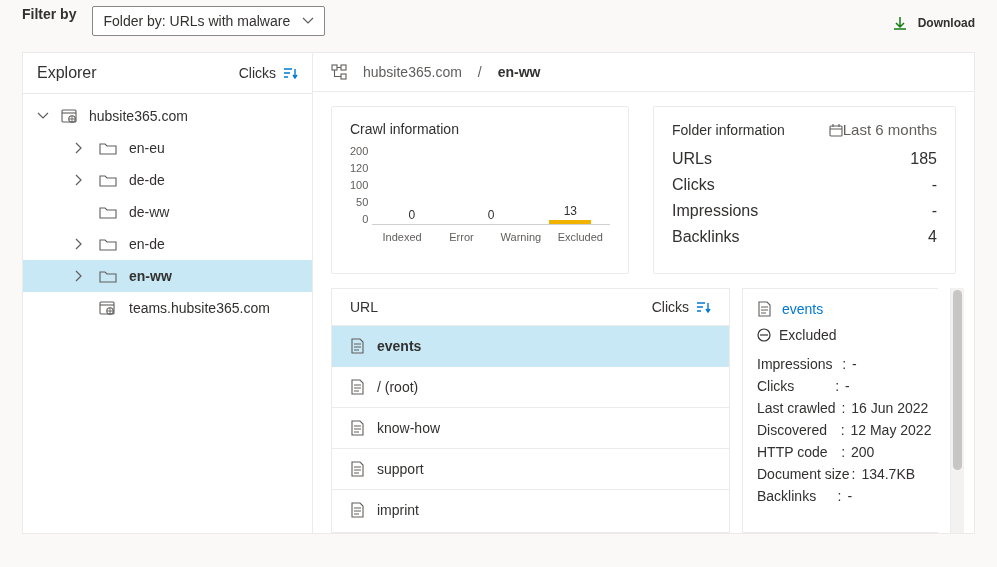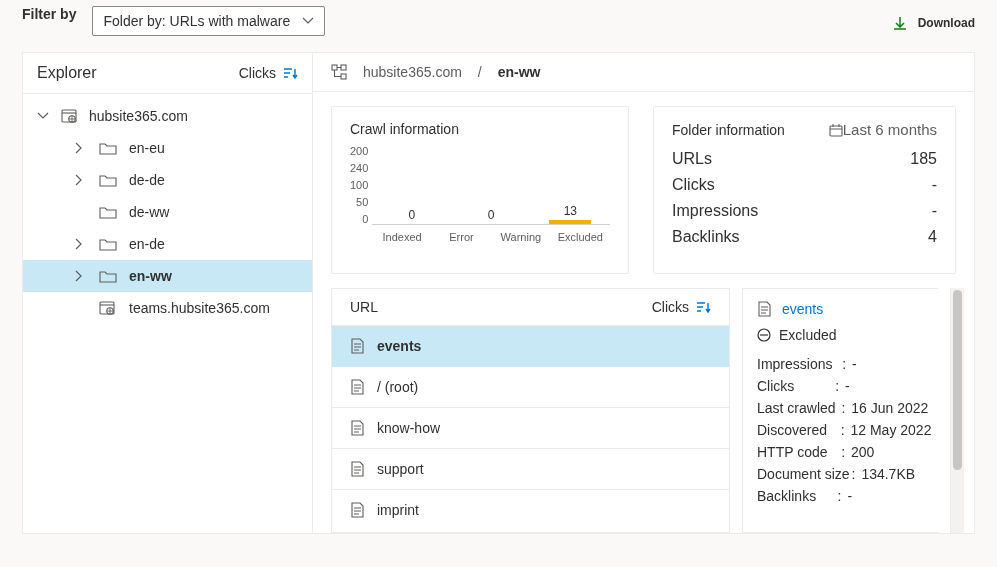--- a/index.html
+++ b/index.html
@@ -408,21 +408,21 @@
 
     <div class="cards-row">
 
       <div class="card crawl">
         <div class="card-title-row">
           <span class="card-title">Crawl information</span>
         </div>
         <div class="crawl-chart">
           <div class="y-axis">
             <span>200</span>
-            <span>240</span>
+            <span>120</span>
             <span>100</span>
             <span>50</span>
             <span>0</span>
           </div>
           <div class="bars-area">
             <div class="plot">
               <div class="bar-col">
                 <span class="bar-value">0</span>
                 <div class="bar indexed"></div>
               </div>

